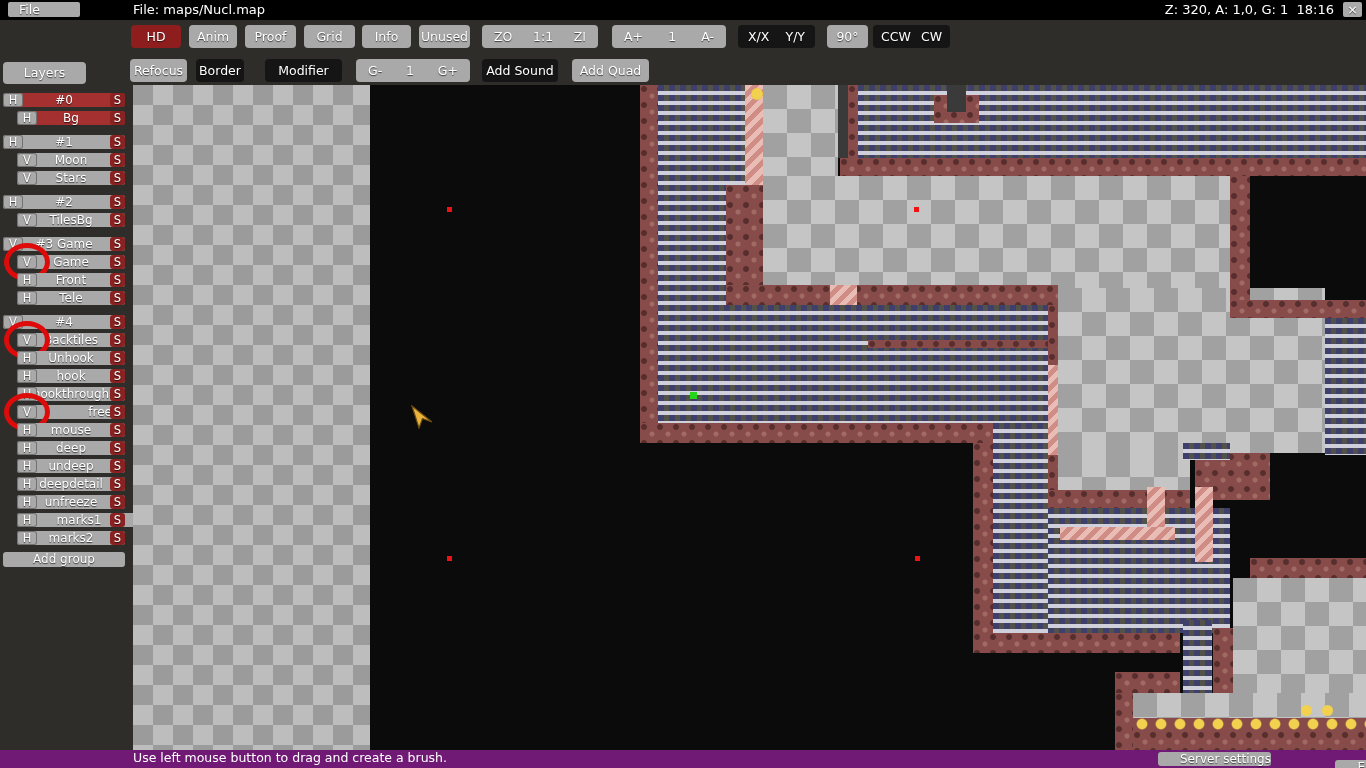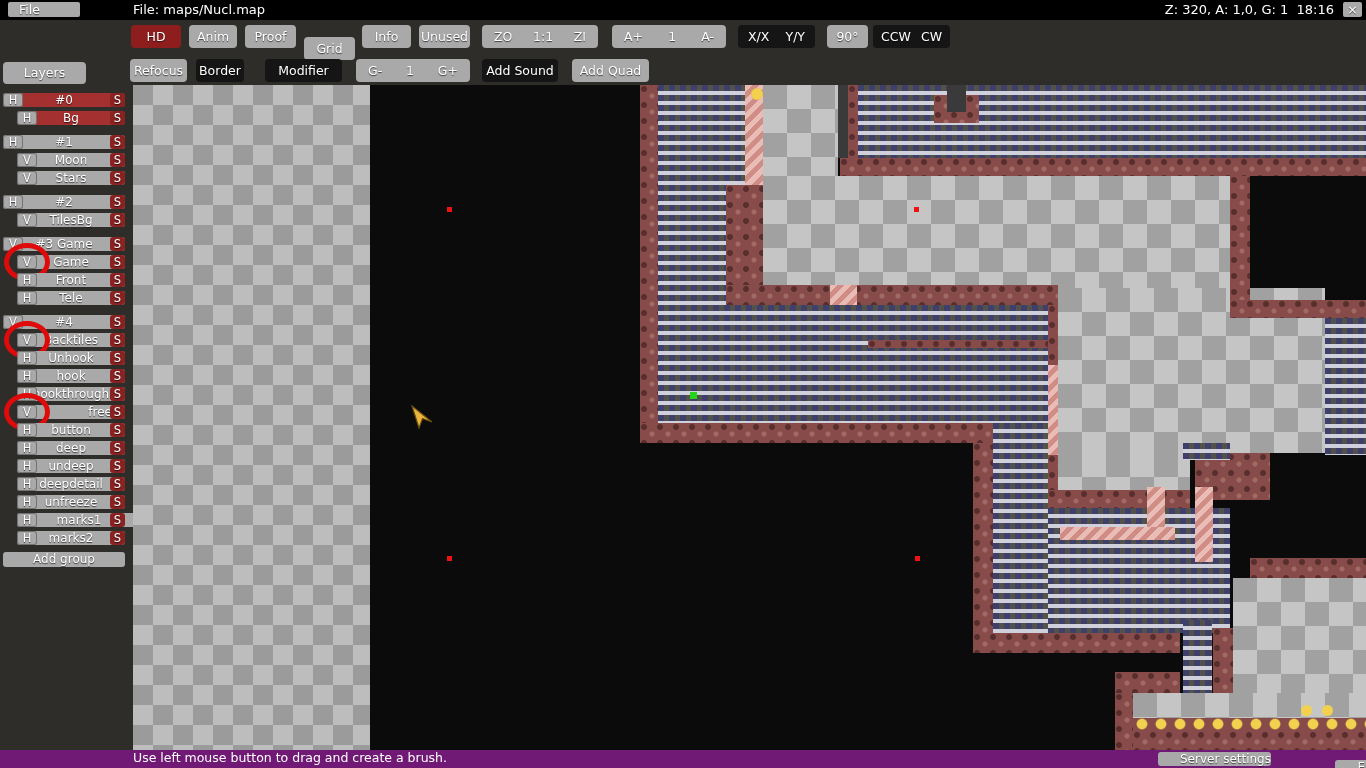--- a/index.html
+++ b/index.html
@@ -75,21 +75,21 @@
   <div id="titlebar">
     <div class="mini-btn" style="left:8px;top:2px;width:72px;text-align:left;padding-left:11px;">File</div>
     <div class="tb-text" style="left:133px;">File: maps/Nucl.map</div>
     <div class="tb-text" style="right:32px;">Z: 320, A: 1,0, G: 1  18:16</div>
     <div class="mini-btn" style="right:4px;top:2px;width:19px;text-align:center;">×</div>
   </div>
 
   <div class="btn red" style="left:131px;top:25px;width:50px;">HD</div>
   <div class="btn" style="left:189px;top:25px;width:48px;">Anim</div>
   <div class="btn" style="left:245px;top:25px;width:51px;">Proof</div>
-  <div class="btn" style="left:304px;top:25px;width:51px;margin-top:12px;">Grid</div>
+  <div class="btn" style="left:304px;top:25px;width:51px;">Grid</div>
   <div class="btn" style="left:362px;top:25px;width:49px;">Info</div>
   <div class="btn" style="left:419px;top:25px;width:51px;">Unused</div>
 
   <div class="btngroup" style="left:482px;top:25px;width:116px;">
     <span>ZO</span>
     <span>1:1</span>
     <span>ZI</span>
   </div>
   <div class="btngroup" style="left:612px;top:25px;width:114px;">
     <span>A+</span>
@@ -202,21 +202,21 @@
       </div>
       <div class="ltoggle" style="left: 17px; top: 302px;">H</div>
       <div class="lS" style="left: 110px; top: 302px;">S</div>
       <div class="lrow-bar" style="left: 17px; top: 320px; width: 108px; padding-left: 36px;">
         <div class="lrow-label">freeze</div>
       </div>
       <div class="ltoggle" style="left: 17px; top: 320px;">V</div>
       <div class="lS" style="left: 110px; top: 320px;">S</div>
       <div class="ann-circle" style="left: 4px; top: 308px;"></div>
       <div class="lrow-bar" style="left: 17px; top: 338px; width: 108px;">
-        <div class="lrow-label">button</div>
+        <div class="lrow-label">mouse</div>
       </div>
       <div class="ltoggle" style="left: 17px; top: 338px;">H</div>
       <div class="lS" style="left: 110px; top: 338px;">S</div>
       <div class="lrow-bar" style="left: 17px; top: 356px; width: 108px;">
         <div class="lrow-label">deep</div>
       </div>
       <div class="ltoggle" style="left: 17px; top: 356px;">H</div>
       <div class="lS" style="left: 110px; top: 356px;">S</div>
       <div class="lrow-bar" style="left: 17px; top: 374px; width: 108px;">
         <div class="lrow-label">undeep</div>

